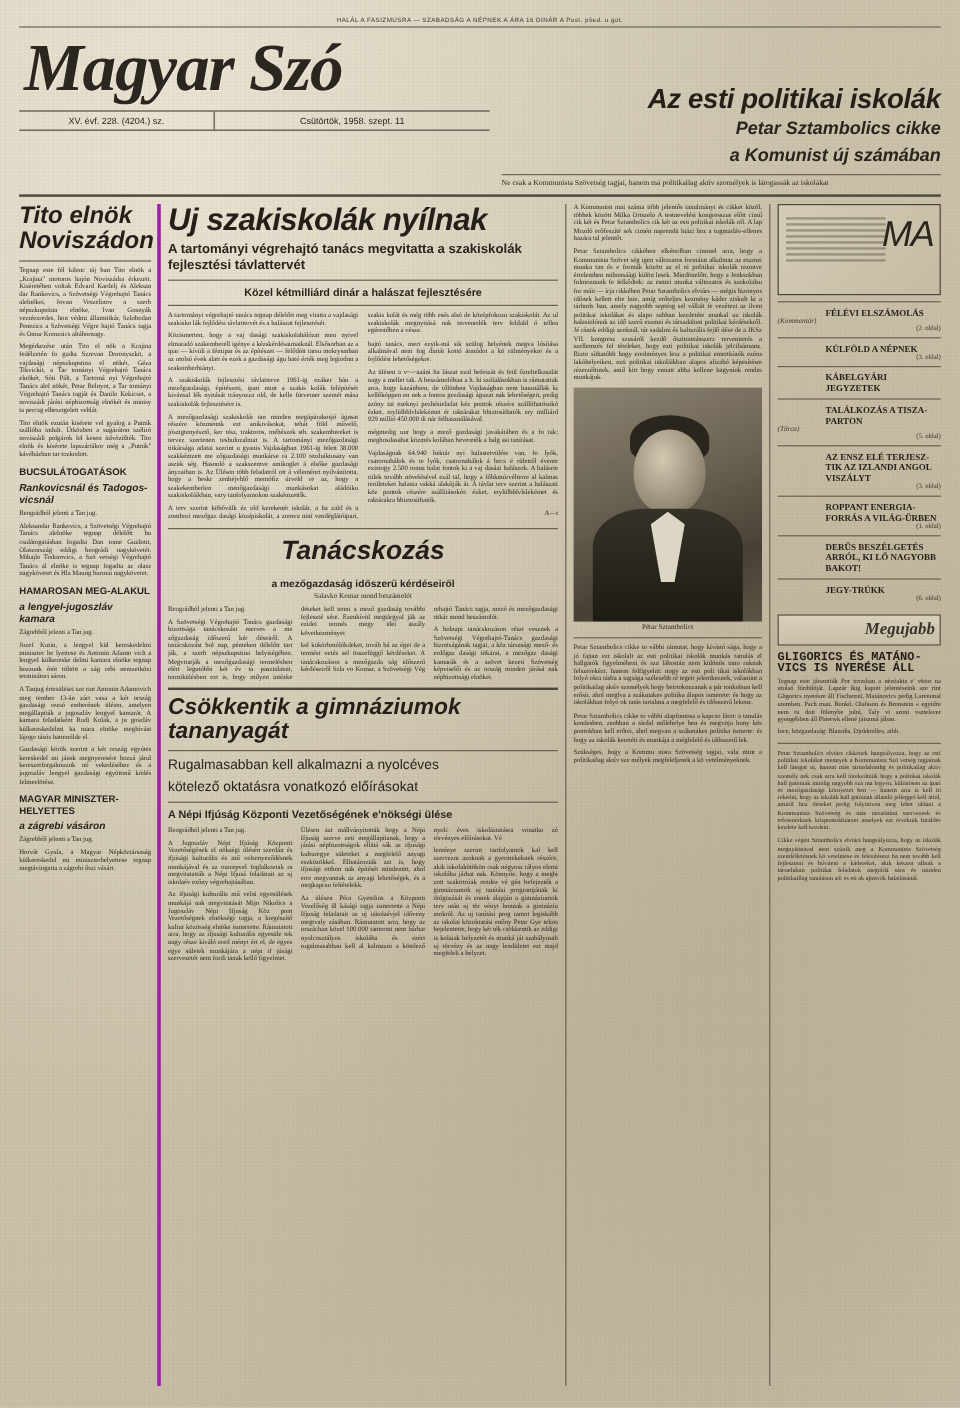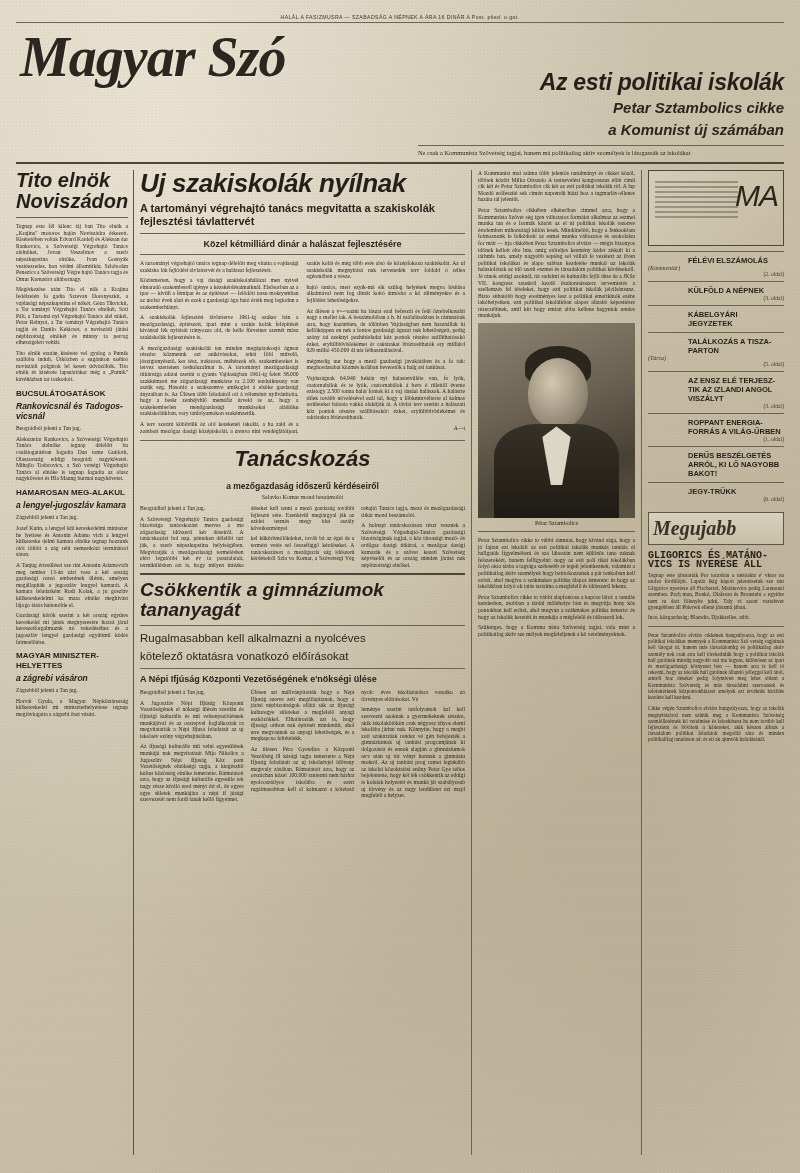--- a/index.html
+++ b/index.html
@@ -61,21 +61,21 @@
   .mr-sub{
     font-family:"Liberation Sans",sans-serif;font-weight:bold;font-style:italic;
     font-size:15px;line-height:18px;text-align:right;color:#2b251d;margin-top:4px;
   }
   .mr-rule{border-top:1px solid #6d6456;margin:6px 0 3px 0;}
   .mr-lead{font-size:6.4px;line-height:8px;text-align:justify;color:#2e281f;}
 
   
   .body{display:flex;margin-top:6px;height:985px;}
   .col{box-sizing:border-box;}
-  .c1{width:118px;padding-right:5px;border-right:1px solid #a21caf;}
+  .c1{width:118px;padding-right:5px;border-right:3px solid #a21caf;}
   .c2{width:338px;padding:0 6px;border-right:1px solid #6a6153;}
   .c3{width:170px;padding:0 6px;border-right:1px solid #6a6153;}
   .c4{width:142px;padding-left:6px;}
 
   h2.hl{
     font-family:"Liberation Sans",sans-serif;
     font-weight:bold;font-style:italic;color:#241f19;
   }
   .t-tito{font-size:20px;line-height:21px;margin:0;}
   .rule{border-top:1px solid #6a6153;margin:5px 0;}
@@ -160,29 +160,29 @@
   }
   .ad-ma .ma-text{
     position:absolute;right:5px;top:8px;
     font-family:"Liberation Sans",sans-serif;font-weight:normal;font-style:italic;
     font-size:30px;color:#2b251d;letter-spacing:-1px;
   }
   .ad-ma .ma-lines{position:absolute;left:6px;top:10px;width:62%;}
   .ad-ma .ma-lines i{display:block;height:2px;background:#6e6658;margin-bottom:3px;opacity:.55;}
   .toc{border-top:1px solid #6a6153;padding:4px 0;}
   .toc-t{
-    font-family:Liberation Sans, sans-serif;font-weight:bold;font-size:7.5px;
+    font-family:Liberation Serif, serif;font-weight:bold;font-size:7.5px;
     color:#241f19;line-height:9px;padding-left:40px;
   }
   .toc-s{font-size:6px;font-style:italic;color:#3a332a;}
   .toc-p{font-size:5.6px;text-align:right;color:#3a332a;}
   .stamp{
     margin:6px 0;border:1px solid #5d5648;padding:4px;
     font-family:"Liberation Serif",serif;font-weight:bold;font-style:italic;
-    font-size:20px;text-align:left;color:#3a3328;
+    font-size:14px;text-align:right;color:#3a3328;
     background:linear-gradient(180deg,#d8d0bb,#c8bfa7);
   }
   .sm{font-size:5.4px;line-height:6.4px;text-align:justify;color:#2b261f;margin:0 0 4px 0;}
   .centerhead{
     font-family:Liberation Mono, monospace;font-weight:bold;font-size:10px;text-align:left;
     color:#241f19;margin:5px 0 3px 0;line-height:9px;
   }
   .footer-sm{font-size:5.2px;line-height:6.2px;text-align:justify;color:#2b261f;}
 </style>
 </head>
@@ -191,20 +191,24 @@
 <div class="paper"></div>
 <div class="grain"></div>
 
 <div class="sheet">
 
   <div class="topline">HALÁL A FASIZMUSRA — SZABADSÁG A NÉPNEK  A  ÁRA  16 DINÁR  A Post. pšed. u got.</div>
 
   <div class="masthead">
     <div class="mast-left">
       <div class="logo">Magyar Szó</div>
+      <div class="issuebar">
+        <div class="ib1">XV. évf. 228. (4204.) sz.</div>
+        <div class="ib2">Csütörtök, 1958. szept. 11</div>
+      </div>
     </div>
     <div class="mast-right">
       <div class="mr-title">Az esti politikai iskolák</div>
       <div class="mr-sub">Petar Sztambolics cikke</div>
       <div class="mr-sub">a Komunist új számában</div>
       <div class="mr-rule"></div>
       <div class="mr-lead">Ne csak a Kommunista Szövetség tagjai, hanem má politikailag aktív szomélyek is látogassák az iskolákat</div>
     </div>
   </div>
 

